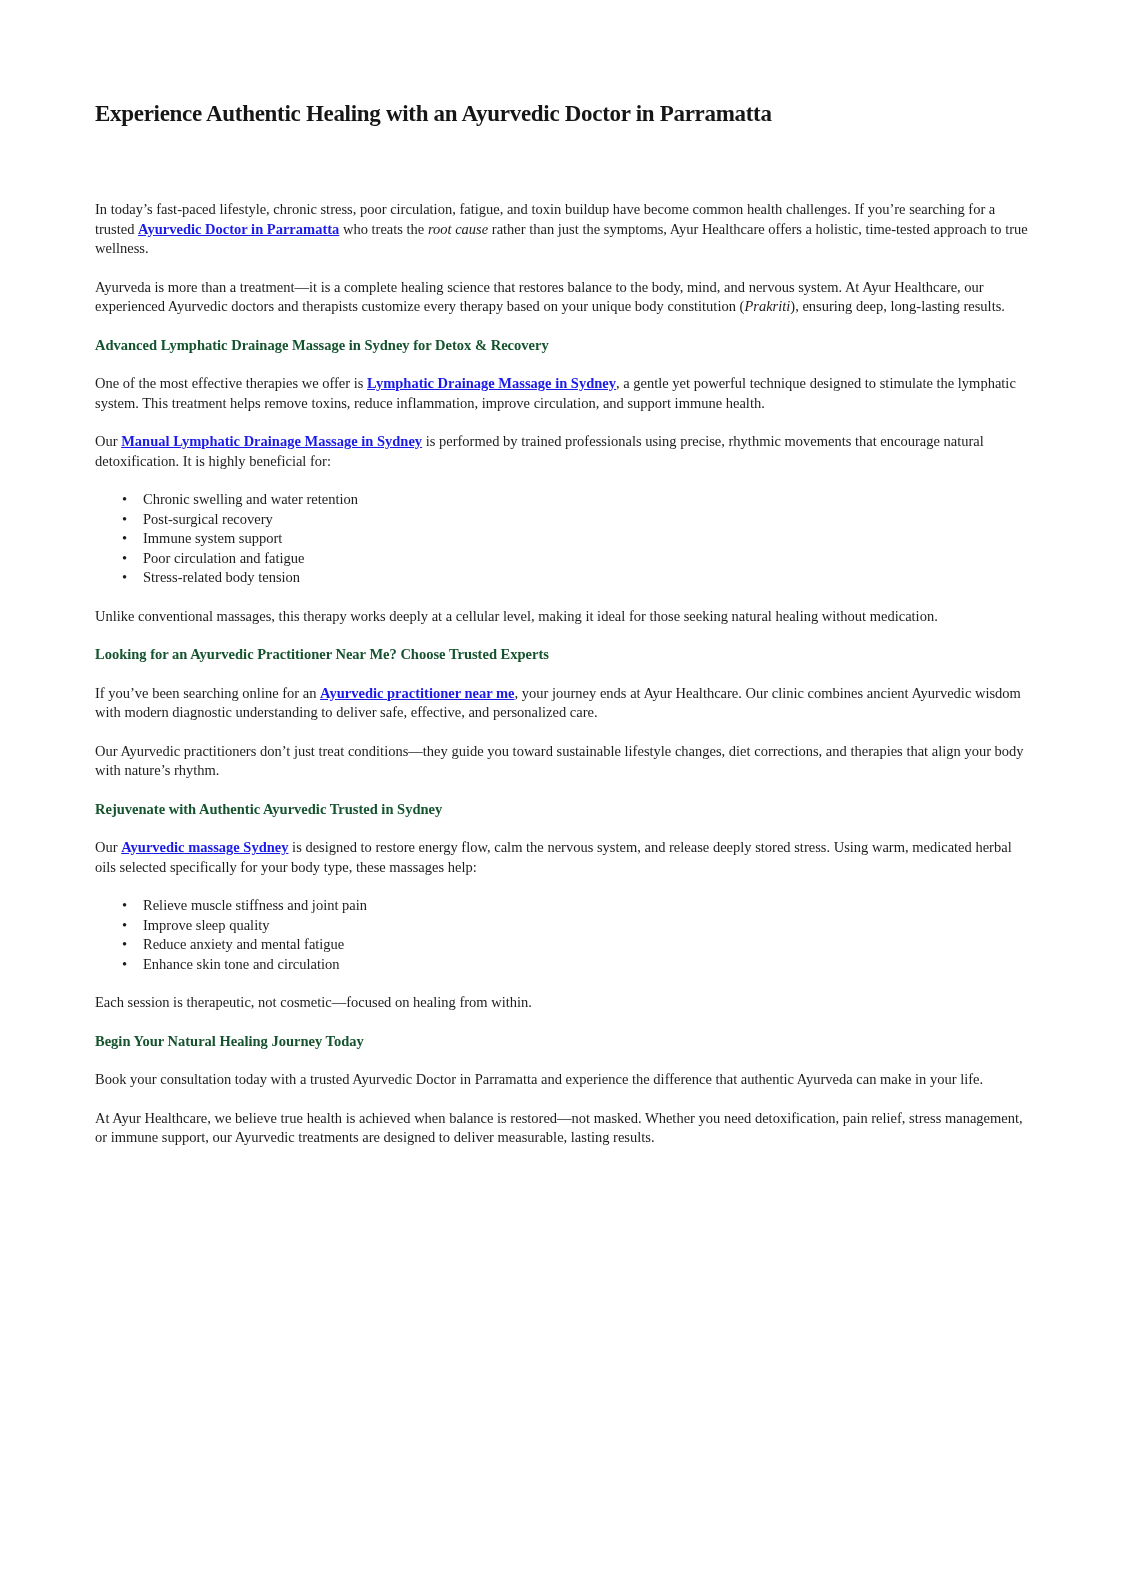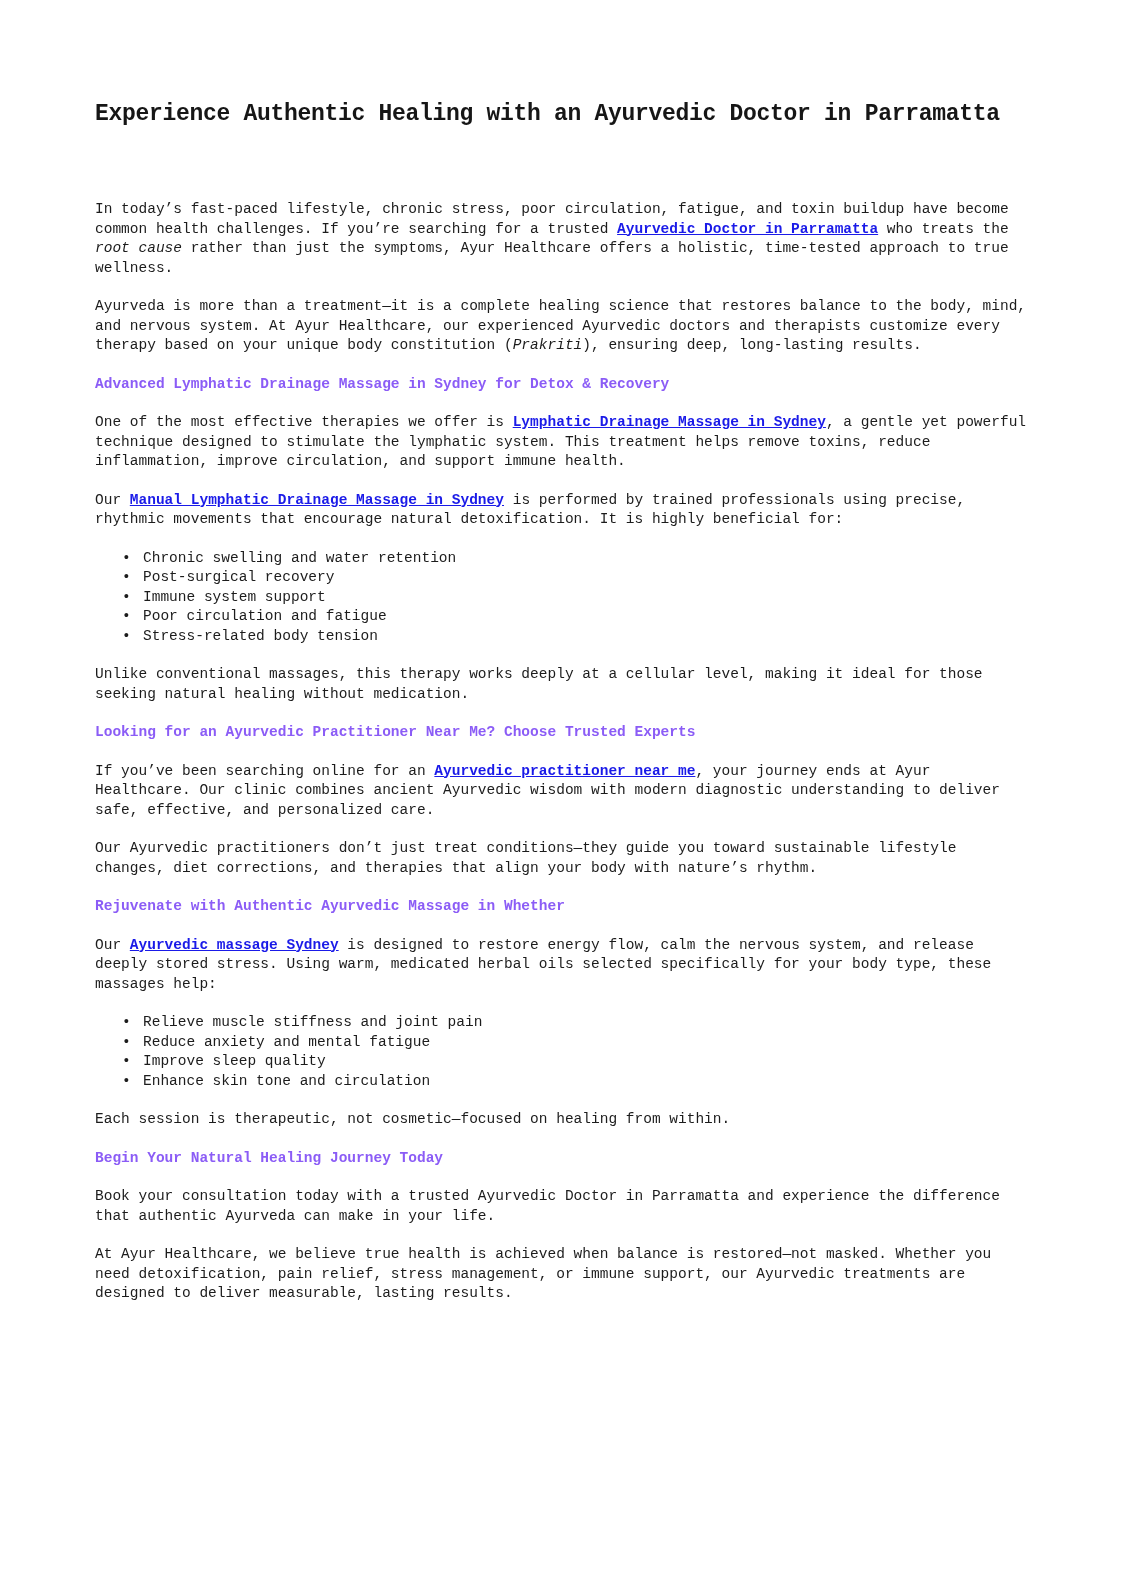--- a/index.html
+++ b/index.html
@@ -2,40 +2,40 @@
 <html style="--link-color: #1a1ae8; --text-color: #1c1c1c;"><head>
 <meta charset="utf-8">
 <style>
   html, body { margin: 0; padding: 0; background: #ffffff; }
   body { width: 1123px; height: 1588px; overflow: hidden; }
   .page {
     box-sizing: border-box;
     width: 1123px; height: 1588px;
     background: #ffffff;
     padding: 100px 93px 0 95px;
-    font-family: Liberation Mono, monospace;
+    font-family: Liberation Serif, serif;
     font-size: 14.5px;
     line-height: 19.5px;
     color: var(--text-color, #1c1c1c);
     border-radius: 21px;
   }
   h1.doc-title {
     font-size: 23px;
     line-height: 28px;
     margin: 0 0 72px 0;
     letter-spacing: -0.3px;
     font-weight: bold;
     color: #161616;
   }
   h2.section-heading {
     font-size: 14.5px;
     line-height: 19.5px;
     margin: 0 0 19px 0;
     font-weight: bold;
-    color: #8b5cf6;
+    color: #14532d;
   }
   p.body-para { margin: 0 0 19px 0; }
   p.body-para.strong { font-weight: bold; }
   ul.bullets {
     margin: 0 0 19px 0;
     padding: 0 0 0 48px;
     list-style: none;
   }
   ul.bullets li { position: relative; line-height: 19.5px; }
   ul.bullets li::before {
@@ -67,26 +67,26 @@
         <li>Chronic swelling and water retention</li>
         <li>Post-surgical recovery</li>
         <li>Immune system support</li>
         <li>Poor circulation and fatigue</li>
         <li>Stress-related body tension</li>
       </ul>
       <p class="body-para"><span>Unlike conventional massages, this therapy works deeply at a cellular level, making it ideal for those seeking natural healing without medication.</span></p>
       <h2 class="section-heading">Looking for an Ayurvedic Practitioner Near Me? Choose Trusted Experts</h2>
       <p class="body-para"><span>If you’ve been searching online for an </span><a class="doc-link" href="#">Ayurvedic practitioner near me</a><span>, your journey ends at Ayur Healthcare. Our clinic combines ancient Ayurvedic wisdom with modern diagnostic understanding to deliver safe, effective, and personalized care.</span></p>
       <p class="body-para"><span>Our Ayurvedic practitioners don’t just treat conditions—they guide you toward sustainable lifestyle changes, diet corrections, and therapies that align your body with nature’s rhythm.</span></p>
-      <h2 class="section-heading">Rejuvenate with Authentic Ayurvedic Massage in Whether</h2>
+      <h2 class="section-heading">Rejuvenate with Authentic Ayurvedic Trusted in Sydney</h2>
       <p class="body-para"><span>Our </span><a class="doc-link" href="#">Ayurvedic massage Sydney</a><span> is designed to restore energy flow, calm the nervous system, and release deeply stored stress. Using warm, medicated herbal oils selected specifically for your body type, these massages help:</span></p>
       <ul class="bullets">
         <li>Relieve muscle stiffness and joint pain</li>
+        <li>Improve sleep quality</li>
         <li>Reduce anxiety and mental fatigue</li>
-        <li>Improve sleep quality</li>
         <li>Enhance skin tone and circulation</li>
       </ul>
       <p class="body-para"><span>Each session is therapeutic, not cosmetic—focused on healing from within.</span></p>
       <h2 class="section-heading">Begin Your Natural Healing Journey Today</h2>
       <p class="body-para"><span>Book your consultation today with a trusted Ayurvedic Doctor in Parramatta and experience the difference that authentic Ayurveda can make in your life.</span></p>
       <p class="body-para"><span>At Ayur Healthcare, we believe true health is achieved when balance is restored—not masked. Whether you need detoxification, pain relief, stress management, or immune support, our Ayurvedic treatments are designed to deliver measurable, lasting results.</span></p>
     </div>
 </div>
 
 </body></html>

